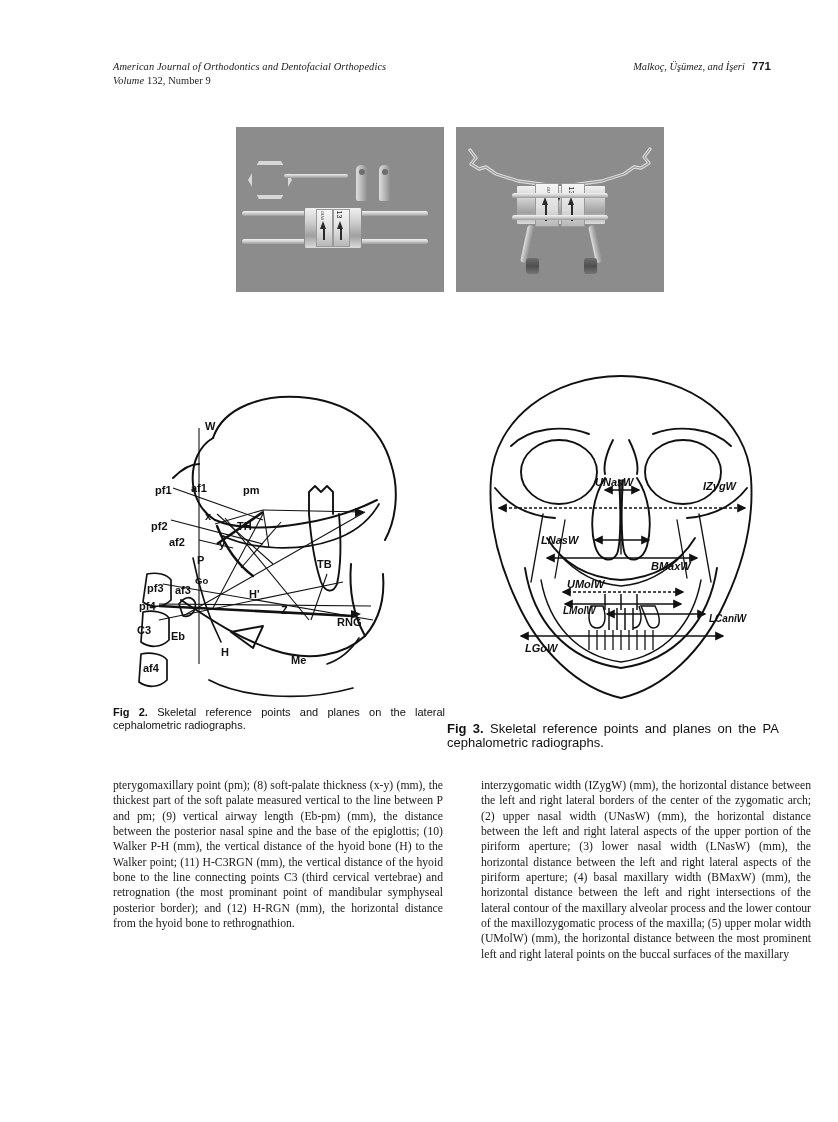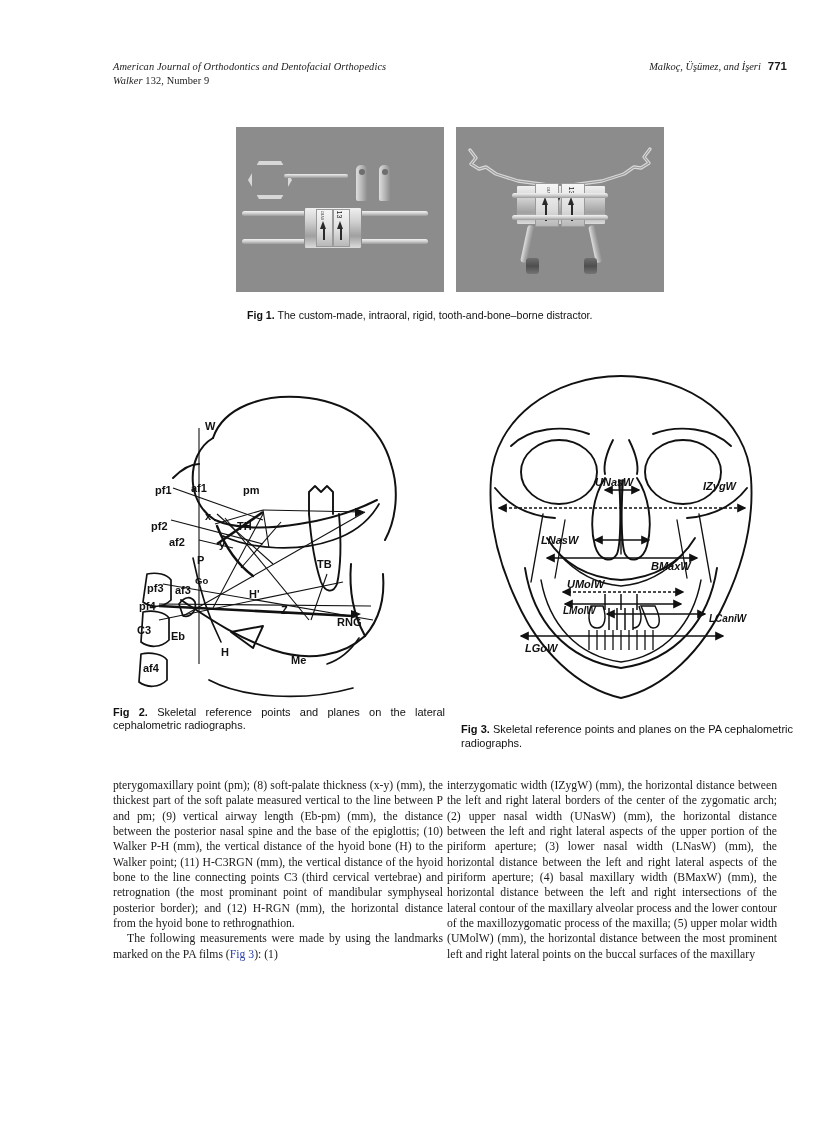--- a/index.html
+++ b/index.html
@@ -44,21 +44,21 @@
     letter-spacing: 0.1px;
   }
   .runhead-left .vol {
     display: block;
   }
   .runhead-left .vol .num {
     font-style: normal;
   }
   .runhead-right {
     position: absolute;
-    right: 0;
+    right: 16px;
     top: 0;
     white-space: nowrap;
     font-size: 10.4px;
     line-height: 13.5px;
   }
   .runhead-right .authors {
     font-style: italic;
   }
   .runhead-right .pageno {
     font-weight: bold;
@@ -217,58 +217,58 @@
     top: 706px;
     width: 332px;
     font-family: "Liberation Sans", sans-serif;
     font-size: 11px;
     line-height: 13px;
     color: #111;
     text-align: justify;
   }
   .fig3-cap {
     position: absolute;
-    left: 430px;
+    left: 416px;
     top: 722px;
     width: 332px;
     font-family: "Liberation Sans", sans-serif;
-    font-size: 11px;
+    font-size: 13px;
     line-height: 14.2px;
     color: #111;
     text-align: justify;
   }
 
   
   .col {
     position: absolute;
     top: 778px;
     width: 330px;
     font-family: Liberation Serif, serif;
     font-size: 11.7px;
     line-height: 15.35px;
     text-align: justify;
     color: #1a1a1a;
     hyphens: manual;
   }
   .col.left  { left: 82px; }
-  .col.right { left: 416px; }
+  .col.right { left: 450px; }
   .col p { margin: 0; }
   .col p.indent { text-indent: 14px; }
   .figlink { color: #2a3fb0; }
 </style>
 </head>
 <body>
 
 <div class="page">
 
   <div class="runhead">
     <div class="runhead-left">
       <span>American Journal of Orthodontics and Dentofacial Orthopedics</span>
       <span class="vol">
-        <span>Walker</span>
+        <span>Volume</span>
         <span class="num">132, Number 9</span>
       </span>
     </div>
     <div class="runhead-right">
       <span class="authors">Malkoç, Üşümez, and İşeri</span><span class="pageno">771</span>
     </div>
   </div>
 
   <div class="fig1-wrap">
 
@@ -321,24 +321,20 @@
       <div class="rod" style="left:56px; top:66px; width:96px;"></div>
       <div class="rod" style="left:56px; top:88px; width:96px;"></div>
       
       <div class="legtube" style="left:68px; top:98px; height:38px; transform:rotate(12deg);"></div>
       <div class="legtube" style="left:136px; top:98px; height:38px; transform:rotate(-12deg);"></div>
       <div class="legfoot" style="left:70px; top:131px;"></div>
       <div class="legfoot" style="left:128px; top:131px;"></div>
     </div>
   </div>
 
-  <div class="fig1-cap">
-    <span class="cap-label">Fig 1.</span>
-    <span>The custom-made, intraoral, rigid, tooth-and-bone–borne distractor.</span>
-  </div>
 
   <div class="fig2-wrap">
     <svg width="332" height="342" viewBox="0 0 332 342">
       <g fill="none" stroke="#111" stroke-width="2" stroke-linecap="round" stroke-linejoin="round">
 
         <path d="M100 70 C110 40 150 24 196 30 C240 36 268 60 278 96"></path>
         <path d="M278 96 C286 120 284 150 272 172"></path>
 
         <path d="M100 70 C86 78 78 96 80 116 C82 134 92 146 102 152"></path>
         <path d="M60 110 C70 100 78 96 86 96"></path>
@@ -523,20 +519,19 @@
     <span class="cap-label">Fig 2.</span>
     <span>Skeletal reference points and planes on the lateral cephalometric radiographs.</span>
   </div>
   <div class="fig3-cap">
     <span class="cap-label">Fig 3.</span>
     <span>Skeletal reference points and planes on the PA cephalometric radiographs.</span>
   </div>
 
   <div class="col left">
     <p>pterygomaxillary point (pm); (8) soft-palate thickness (x-y) (mm), the thickest part of the soft palate measured vertical to the line between P and pm; (9) vertical airway length (Eb-pm) (mm), the distance between the posterior nasal spine and the base of the epiglottis; (10) Walker P-H (mm), the vertical distance of the hyoid bone (H) to the Walker point; (11) H-C3RGN (mm), the vertical distance of the hyoid bone to the line connecting points C3 (third cervical vertebrae) and retrognation (the most prominant point of mandibular symphyseal posterior border); and (12) H-RGN (mm), the horizontal distance from the hyoid bone to rethrognathion.</p>
-    <p class="indent"><span>The following measurements were made by using the landmarks marked on the PA films (</span><span class="figlink">Fig 3</span><span>): (1)</span></p>
   </div>
 
   <div class="col right">
     <p>interzygomatic width (IZygW) (mm), the horizontal distance between the left and right lateral borders of the center of the zygomatic arch; (2) upper nasal width (UNasW) (mm), the horizontal distance between the left and right lateral aspects of the upper portion of the piriform aperture; (3) lower nasal width (LNasW) (mm), the horizontal distance between the left and right lateral aspects of the piriform aperture; (4) basal maxillary width (BMaxW) (mm), the horizontal distance between the left and right intersections of the lateral contour of the maxillary alveolar process and the lower contour of the maxillozygomatic process of the maxilla; (5) upper molar width (UMolW) (mm), the horizontal distance between the most prominent left and right lateral points on the buccal surfaces of the maxillary</p>
   </div>
 
 </div>
 
 </body></html>

